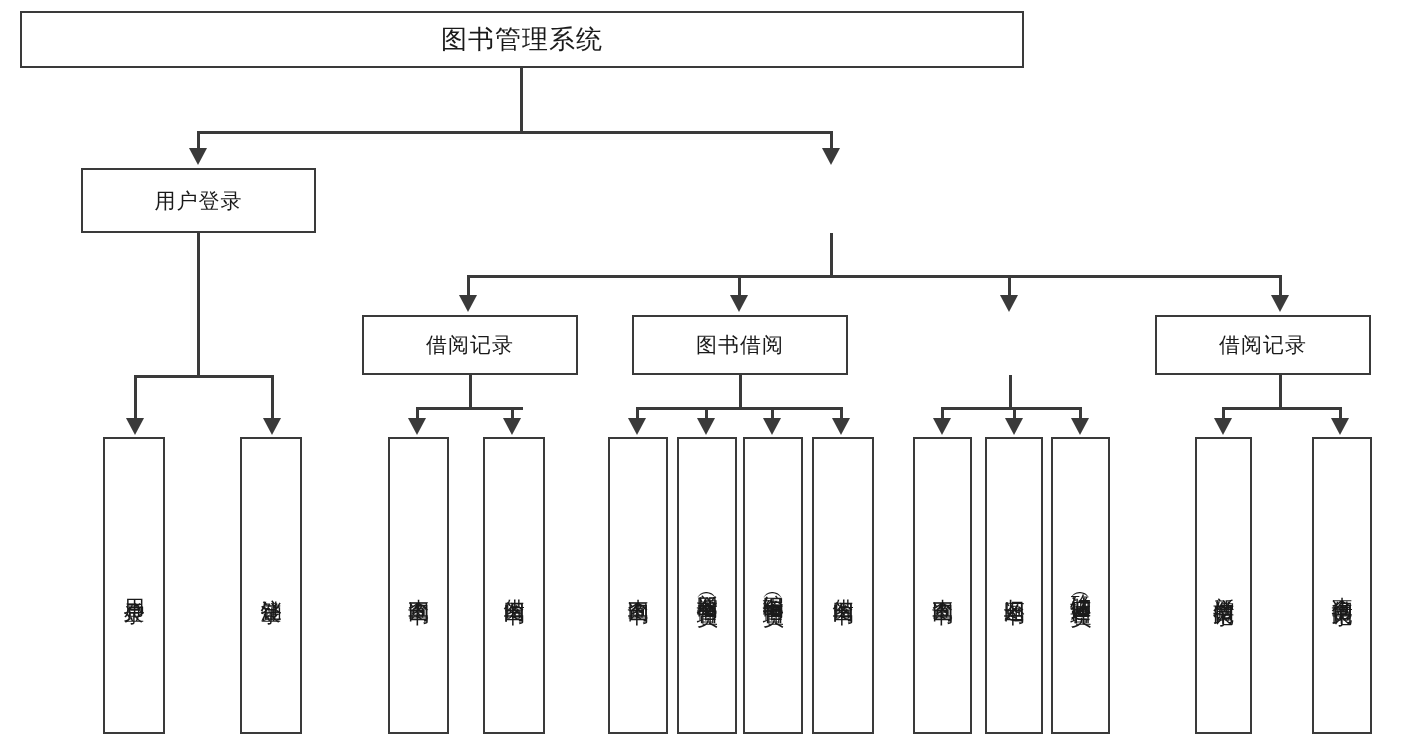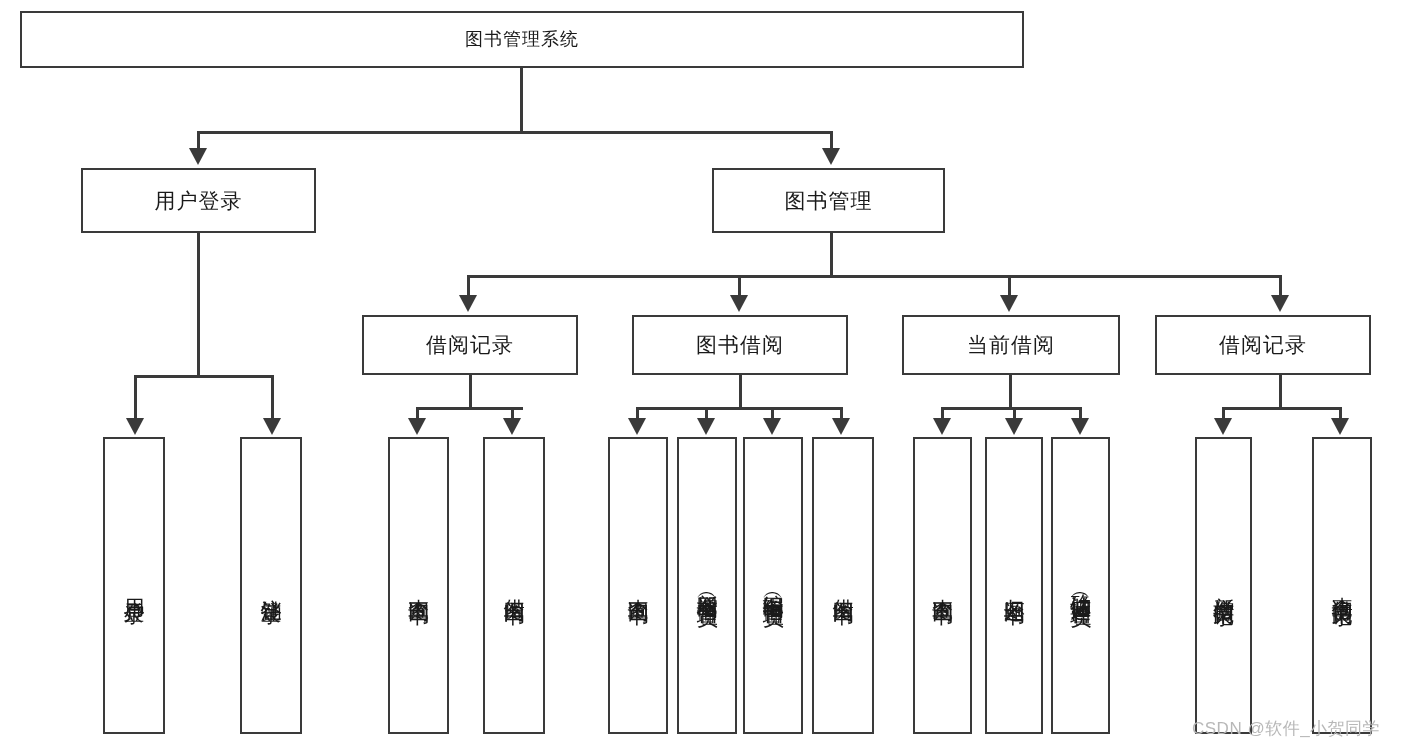--- a/index.html
+++ b/index.html
@@ -29,21 +29,21 @@
     color: #1a1a1a;
   }
   
   .node.h {
     font-size: 21px;
     line-height: 1.2;
     letter-spacing: 1px;
     white-space: nowrap;
   }
   .node.root {
-    font-size: 18px;
+    font-size: 26px;
   }
   
   .node.v {
     writing-mode: vertical-rl;
     text-orientation: upright;
     font-size: 21px;
     line-height: 1.25;
     letter-spacing: 2px;
     padding-top: 6px;
     padding-bottom: 6px;
@@ -97,23 +97,20 @@
   <div class="hline" style="left:197px; top:131px; width:636px;"></div>
 
   <div class="vline" style="left:197px; top:131px; height:19px;"></div>
   <div class="arrow" style="left:189px; top:148px;"></div>
   <div class="vline" style="left:830px; top:131px; height:19px;"></div>
   <div class="arrow" style="left:822px; top:148px;"></div>
 
   <div class="node h" style="left:81px; top:168px; width:235px; height:65px;">
     <span>用户登录</span>
   </div>
-  <div class="node h" style="left:712px; top:168px; width:233px; height:65px;">
-    <span>图书管理</span>
-  </div>
 
   <div class="vline" style="left:197px; top:233px; height:145px;"></div>
   <div class="hline" style="left:134px; top:375px; width:140px;"></div>
   <div class="vline" style="left:134px; top:375px; height:45px;"></div>
   <div class="arrow" style="left:126px; top:418px;"></div>
   <div class="vline" style="left:271px; top:375px; height:45px;"></div>
   <div class="arrow" style="left:263px; top:418px;"></div>
 
   <div class="vline" style="left:830px; top:233px; height:45px;"></div>
   <div class="hline" style="left:467px; top:275px; width:815px;"></div>
@@ -125,23 +122,20 @@
   <div class="arrow" style="left:1000px; top:295px;"></div>
   <div class="vline" style="left:1279px; top:275px; height:22px;"></div>
   <div class="arrow" style="left:1271px; top:295px;"></div>
 
   <div class="node h" style="left:362px; top:315px; width:216px; height:60px;">
     <span>借阅记录</span>
   </div>
   <div class="node h" style="left:632px; top:315px; width:216px; height:60px;align-items:center;">
     <span>图书借阅</span>
   </div>
-  <div class="node h" style="left:902px; top:315px; width:218px; height:60px;">
-    <span>当前借阅</span>
-  </div>
   <div class="node h" style="left:1155px; top:315px; width:216px; height:60px;">
     <span>借阅记录</span>
   </div>
 
   <div class="vline" style="left:469px; top:375px; height:35px;"></div>
   <div class="hline" style="left:416px; top:407px; width:107px;"></div>
   <div class="vline" style="left:416px; top:407px; height:13px;"></div>
   <div class="arrow" style="left:408px; top:418px;"></div>
   <div class="vline" style="left:511px; top:407px; height:13px;"></div>
   <div class="arrow" style="left:503px; top:418px;"></div>
@@ -210,15 +204,14 @@
     <span class="vtext">确认归还（管理员）</span>
   </div>
 
   <div class="node v" style="left:1195px; top:437px; width:57px; height:297px;">
     <span class="vtext">新增借阅记录</span>
   </div>
   <div class="node v" style="left:1312px; top:437px; width:60px; height:297px;">
     <span class="vtext">查询借阅记录</span>
   </div>
 
-  <div class="watermark" style="left:1192px; top:717px;">CSDN @软件_小贺同学</div>
 
 </div>
 
 </body></html>

